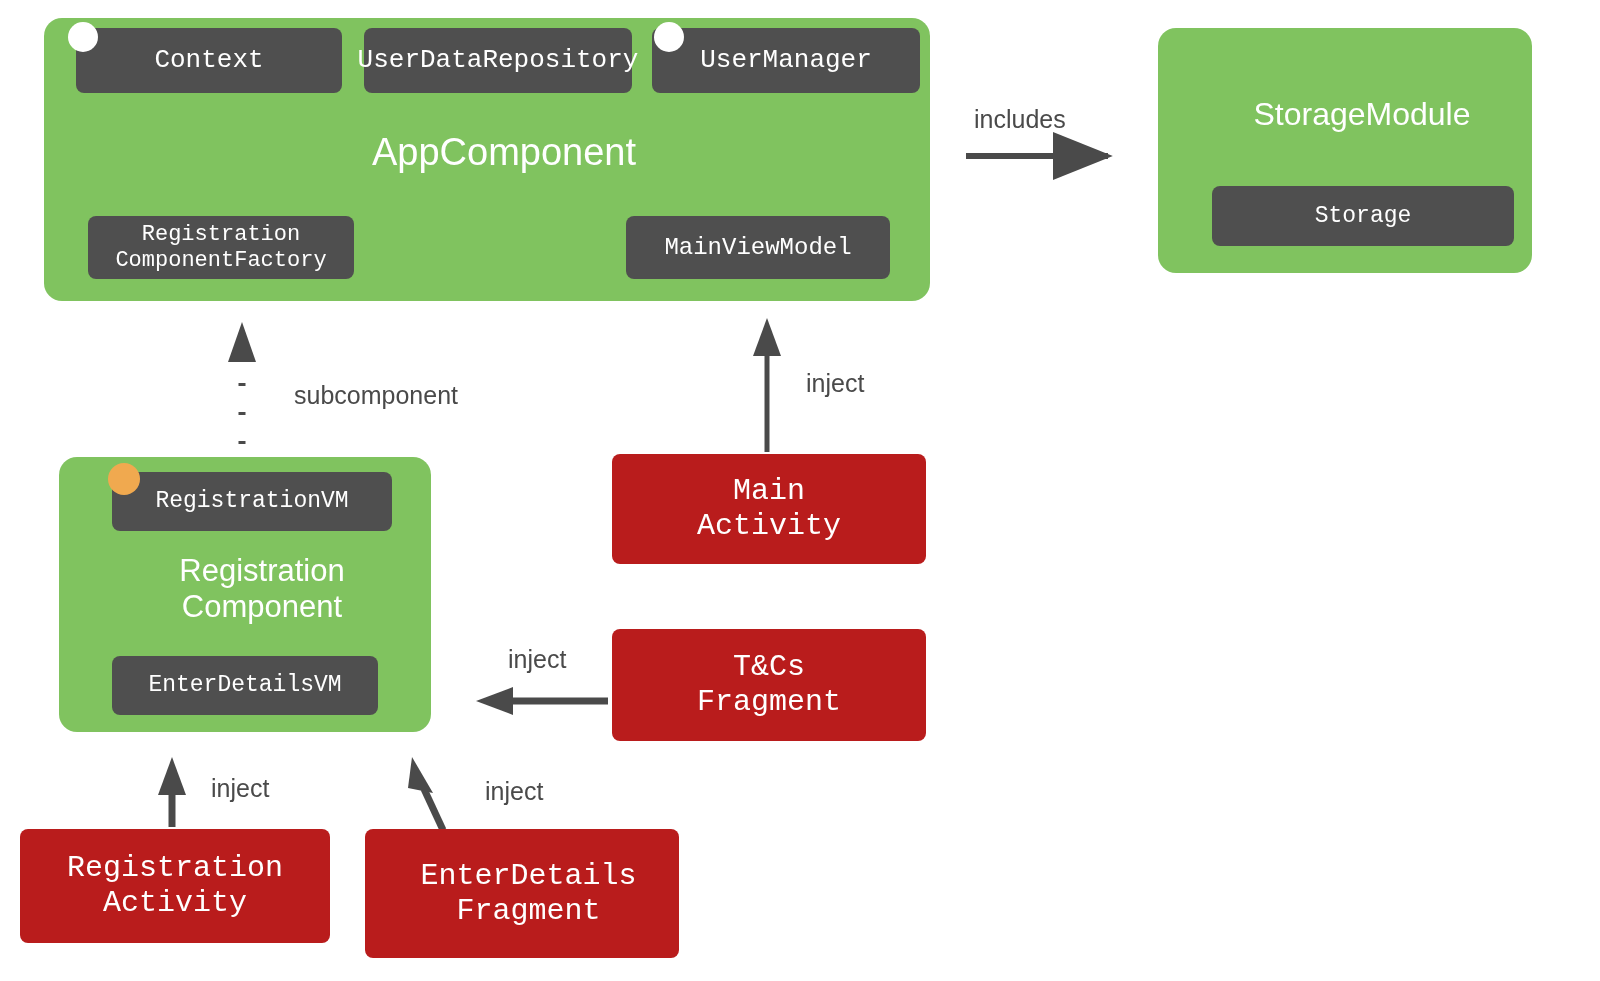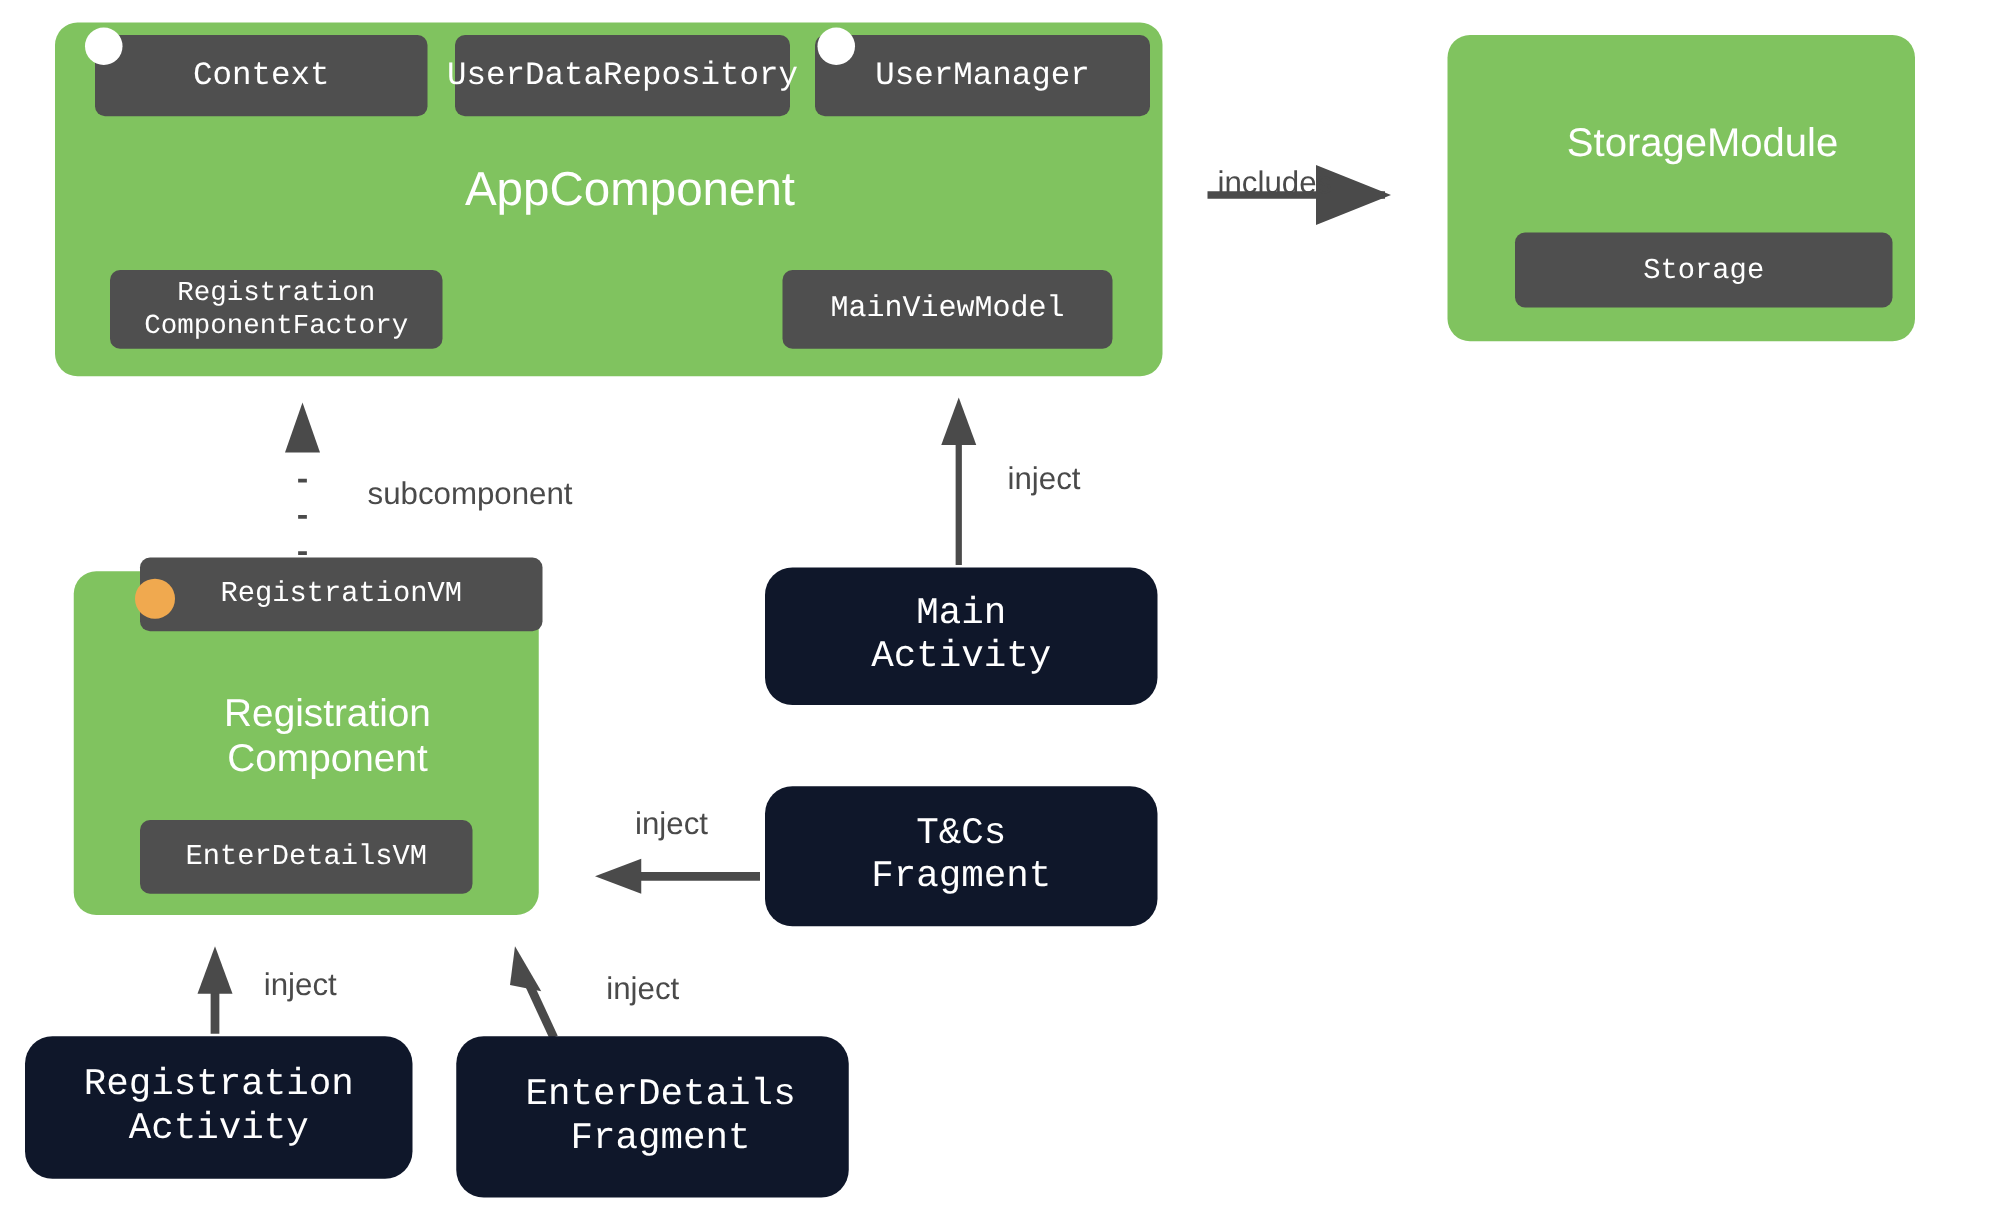--- a/index.html
+++ b/index.html
@@ -25,22 +25,22 @@
     display: flex;
     align-items: center;
     justify-content: center;
     text-align: center;
     color: #ffffff;
     line-height: 1.16;
     white-space: pre-line;
     font-family: Liberation Mono, monospace;
   }
   .green {
-    background: #0f172a;
-    border-radius: 22px;
+    background: #b91c1c;
+    border-radius: 8px;
   }
   .dark {
     background: #4F4F4F;
     border-radius: 8px;
   }
   .container-green {
     position: absolute;
     box-sizing: border-box;
     background: #80C35F;
     border-radius: 18px;
@@ -156,42 +156,42 @@
 
   <div class="node dark" style="left:1212px; top:186px; width:302px; height:60px; font-size:23px;">
     <span>Storage</span>
   </div>
 
   <div class="container-green" style="left:59px; top:457px; width:372px; height:275px;">
   </div>
   <div class="title-inner" style="left:59px; top:553px; width:372px; font-size:31px;">Registration
 Component</div>
 
-  <div class="node dark" style="left:112px; top:446px; width:322px; height:59px; font-size:23px;">
+  <div class="node dark" style="left:112px; top:472px; width:280px; height:59px; font-size:23px;">
     <span>RegistrationVM</span>
   </div>
   <div class="dot dot-orange" style="left:108px; top:463px; width:32px; height:32px;"></div>
 
   <div class="node dark" style="left:112px; top:656px; width:266px; height:59px; font-size:23px;">
     <span>EnterDetailsVM</span>
   </div>
 
   <div class="node green" style="left:612px; top:454px; width:314px; height:110px; font-size:30px;">Main
 Activity</div>
 
   <div class="node green" style="left:612px; top:629px; width:314px; height:112px; font-size:30px;">T&amp;Cs
 Fragment</div>
 
   <div class="node green" style="left:20px; top:829px; width:310px; height:114px; font-size:30px;">Registration
 Activity</div>
 
   <div class="node green" style="left:365px; top:829px; width:314px; height:129px; font-size:30px;padding-left:13px;">EnterDetails
 Fragment</div>
 
-  <div class="edge-label" style="left:974px; top:105px;margin-top:27px;">includes</div>
+  <div class="edge-label" style="left:974px; top:105px;">includes</div>
 
   <div class="edge-label" style="left:294px; top:381px;">subcomponent</div>
 
   <div class="edge-label" style="left:806px; top:369px;">inject</div>
 
   <div class="edge-label" style="left:508px; top:645px;">inject</div>
 
   <div class="edge-label" style="left:211px; top:774px;">inject</div>
 
   <div class="edge-label" style="left:485px; top:777px;">inject</div>

